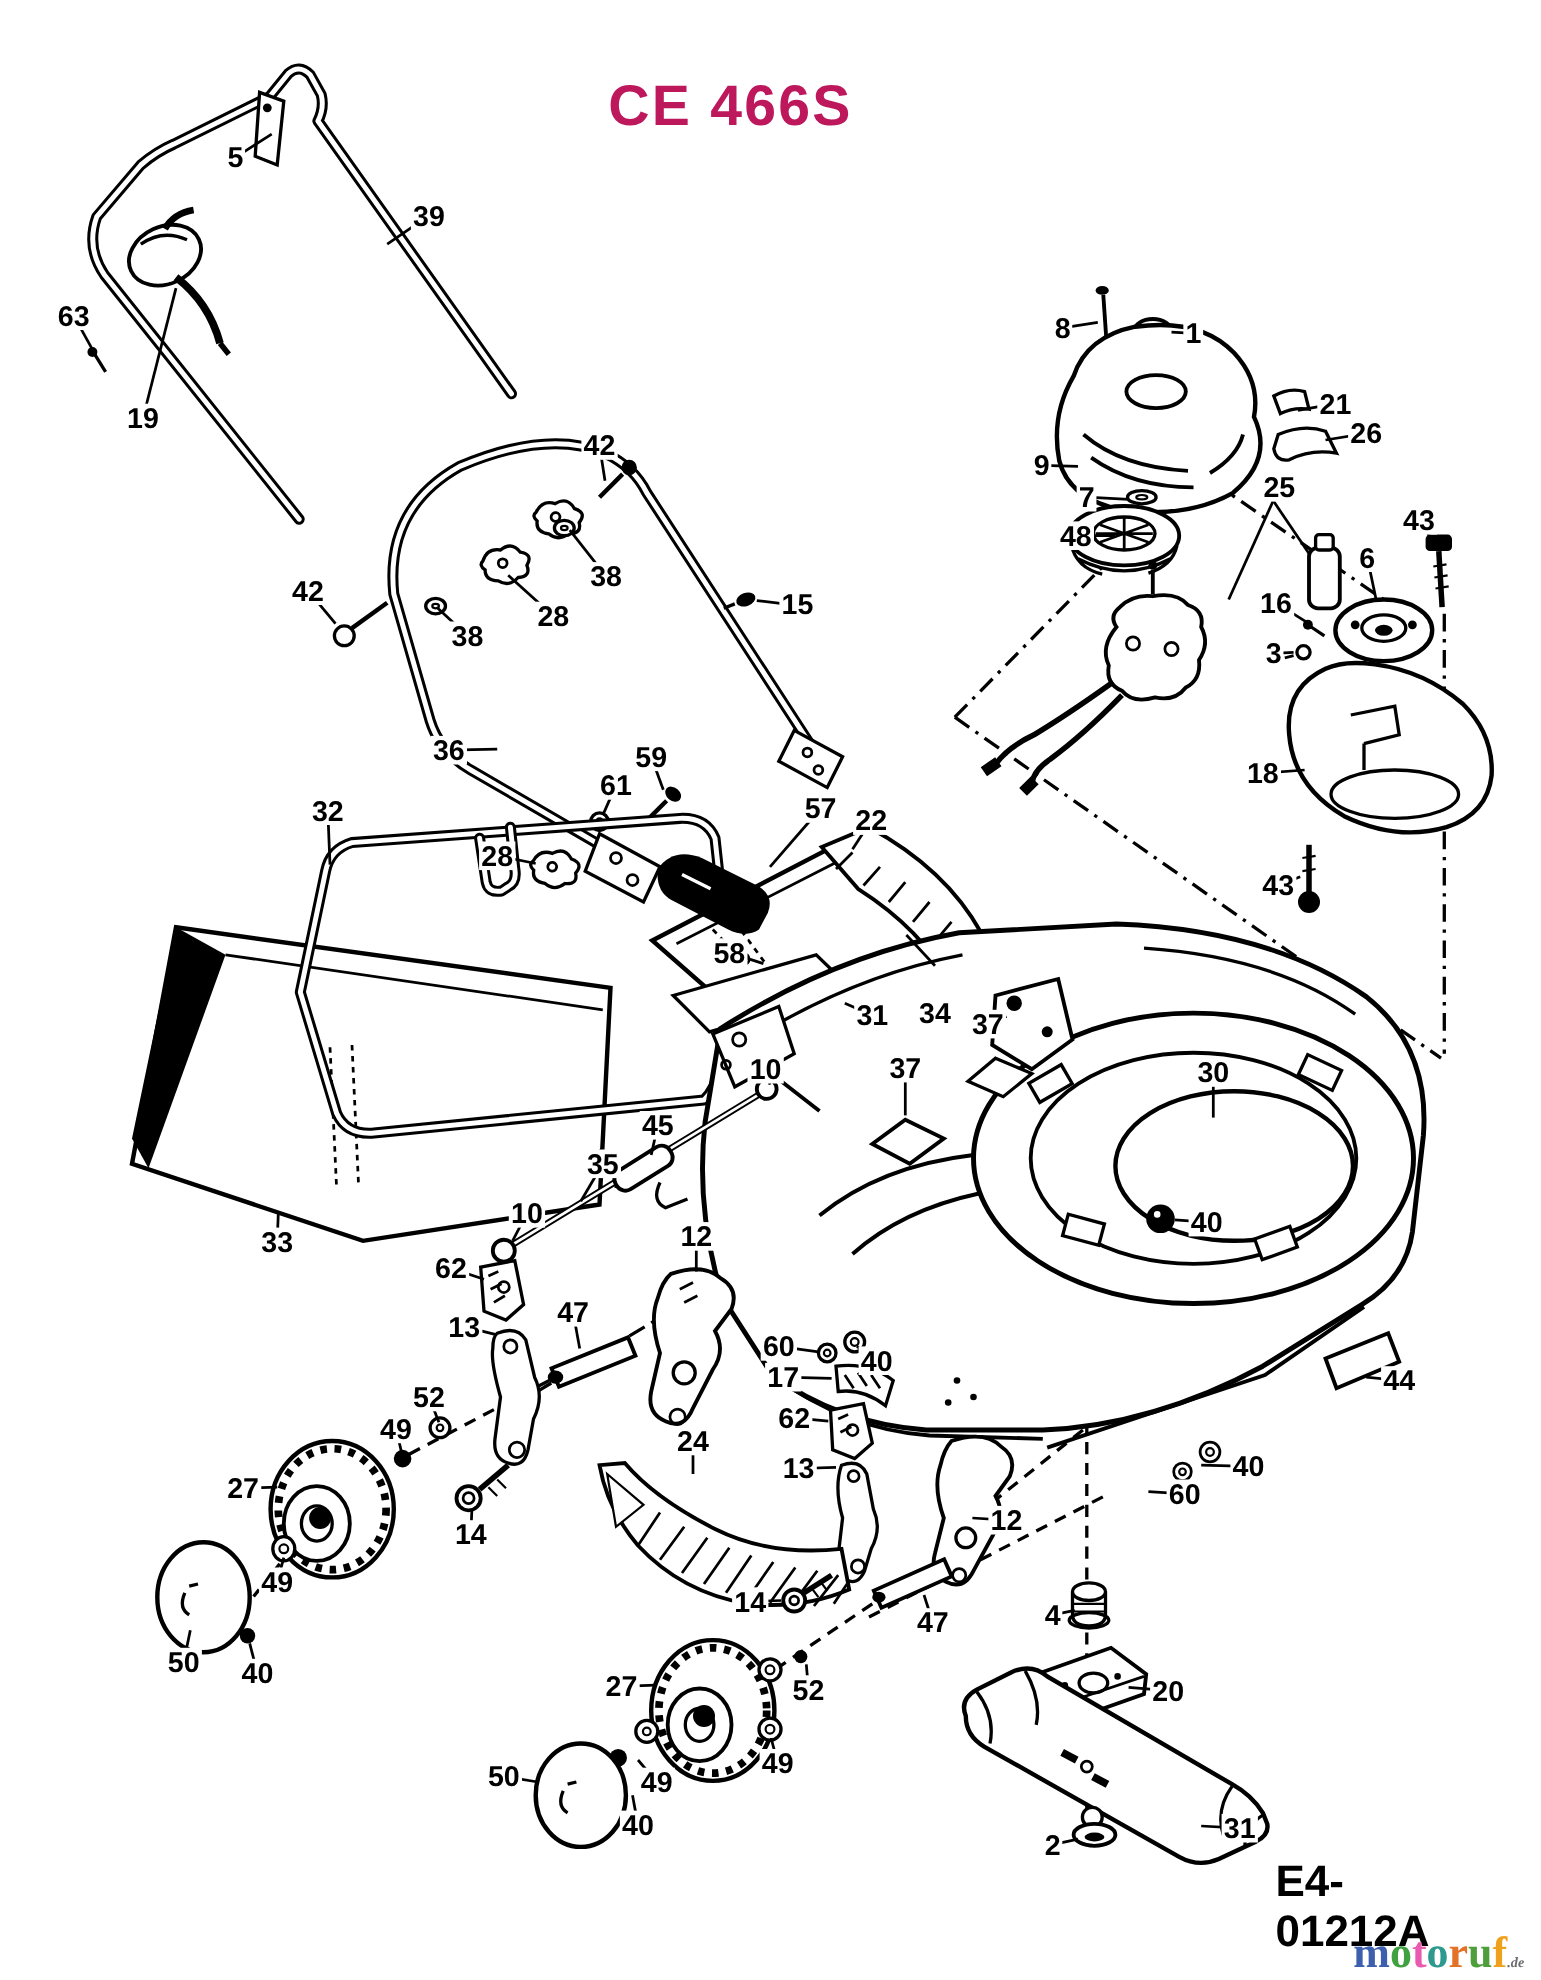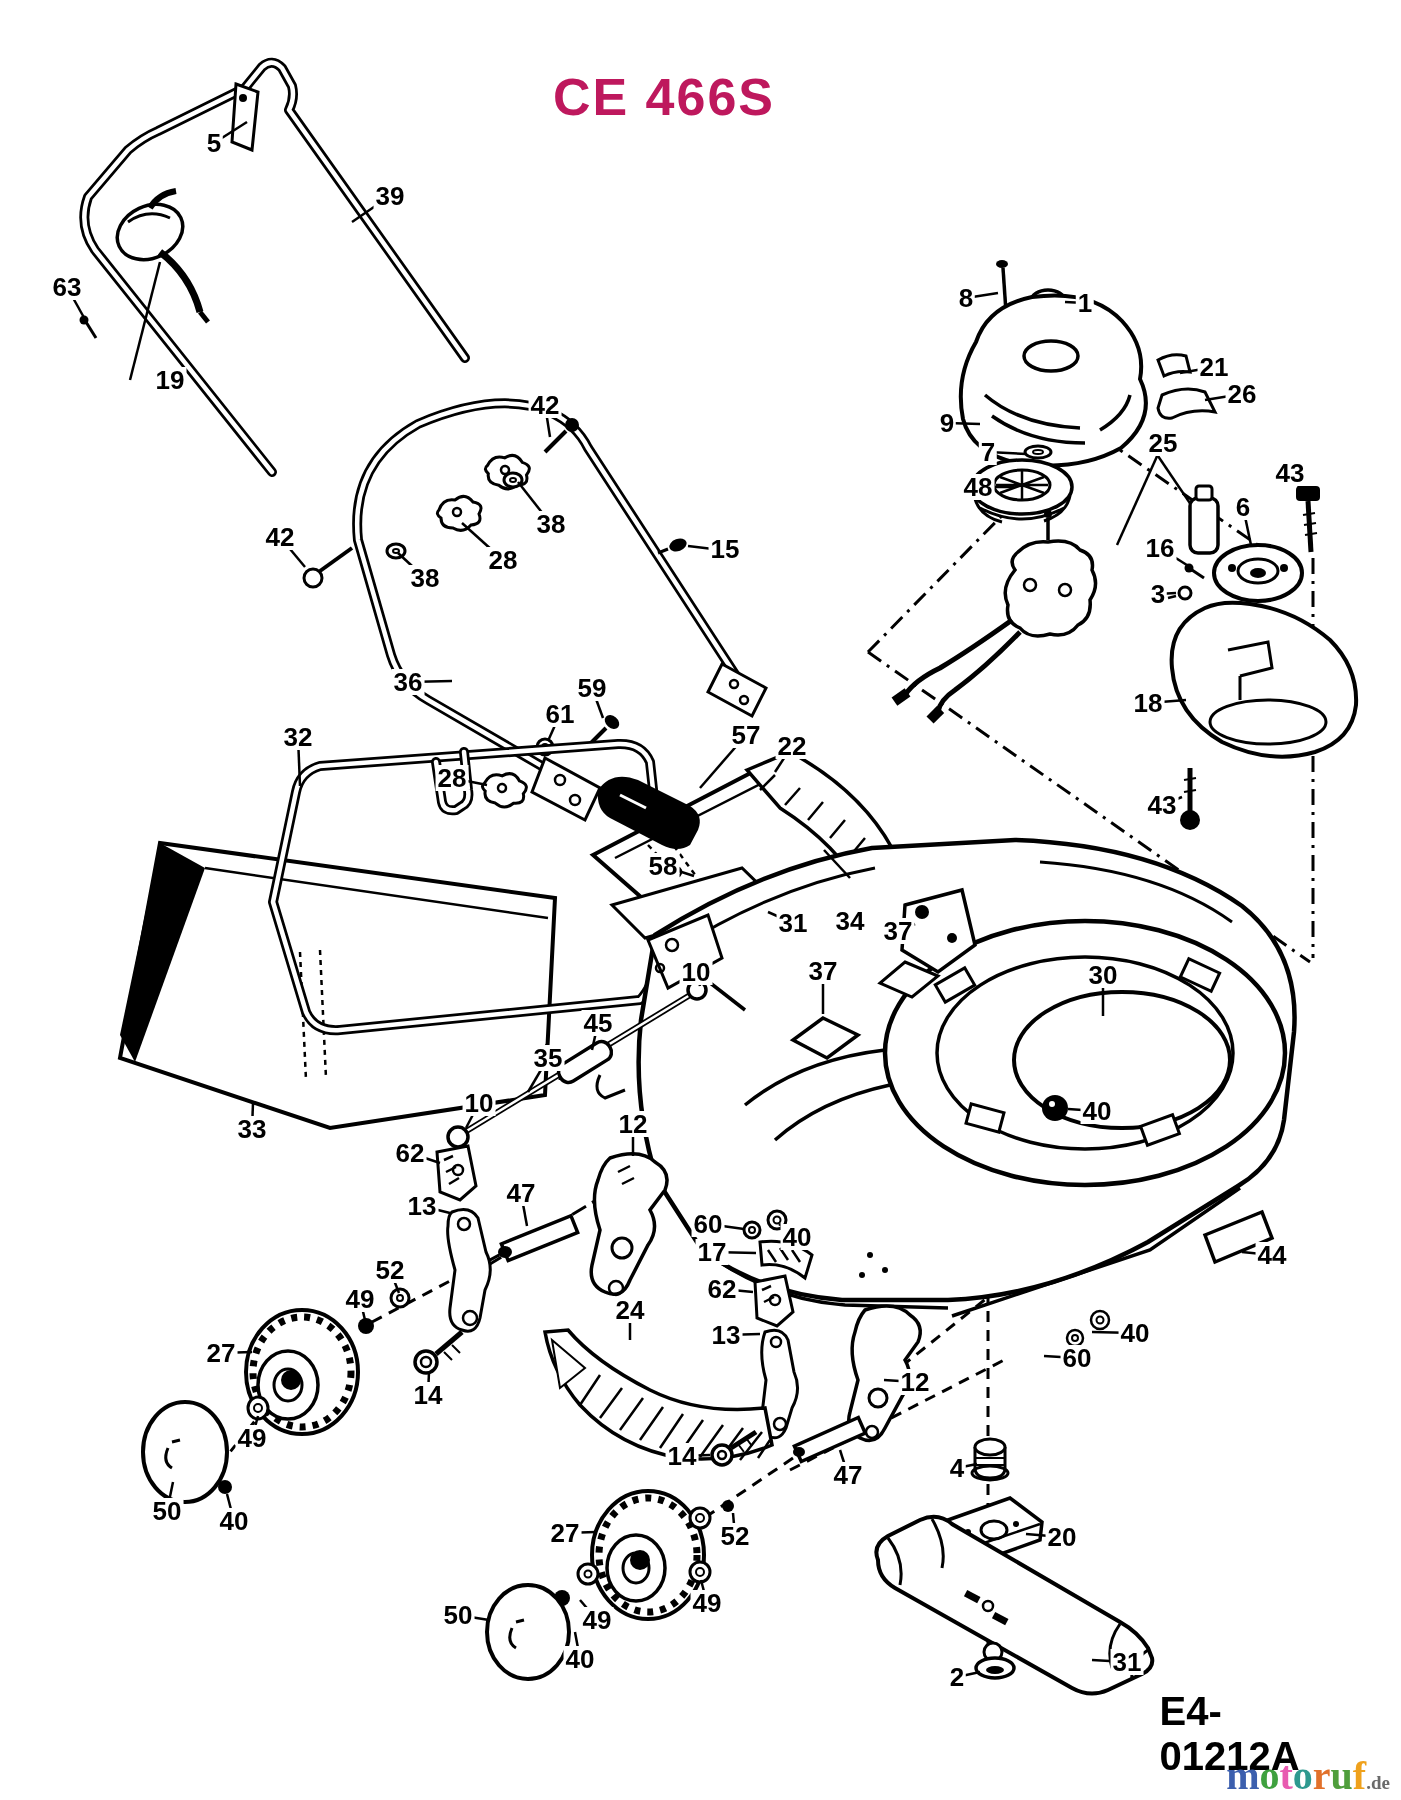--- a/index.html
+++ b/index.html
@@ -11,21 +11,21 @@
   .labels{position:absolute;left:0;top:0;width:100%;height:100%;z-index:3;pointer-events:none;}
   .part-label{position:absolute;transform:translate(-50%,-50%);
       font:bold 26px "Liberation Sans",sans-serif;color:#000;background:#fff;
       padding:0 2px;line-height:1;white-space:nowrap;}
   .title{position:absolute;left:664px;top:97px;transform:translate(-50%,-50%);
       font:bold 52px "Liberation Sans",sans-serif;color:#be185d;z-index:4;letter-spacing:2px;}
   .code{position:absolute;left:1240px;top:1734px;transform:translate(-50%,-50%);
       font:bold 40px "Liberation Sans",sans-serif;color:#000;z-index:4;}
   .watermark{position:absolute;left:1308px;top:1775px;transform:translate(-50%,-50%);
       font:bold 40px "Liberation Serif",serif;z-index:4;white-space:nowrap;}
-  .watermark .tld{font-size:19px;color:#6b6b6b;font-weight:bold;}
+  .watermark .tld{font-size:13px;color:#6b6b6b;font-weight:bold;font-style:italic;}
   
   .to{fill:none;stroke:#000;stroke-width:10;stroke-linejoin:round;stroke-linecap:round;}
   .ti{fill:none;stroke:#fff;stroke-width:4.5;stroke-linejoin:round;stroke-linecap:round;}
   .ln{fill:none;stroke:#000;}
   .wh{fill:#fff;stroke:#000;}
   .bk{fill:#000;stroke:none;}
 </style>
 </head>
 <body>
 
@@ -414,21 +414,21 @@
       <line x1="957" y1="1468" x2="977" y2="1464" stroke="#000000" stroke-width="2.5"></line>
       <line x1="1062" y1="1537" x2="1026" y2="1534" stroke="#000000" stroke-width="2.5"></line>
       <line x1="1127" y1="1662" x2="1092" y2="1660" stroke="#000000" stroke-width="2.5"></line>
       <line x1="957" y1="1677" x2="980" y2="1672" stroke="#000000" stroke-width="2.5"></line>
     </svg>
 
   <div class="labels" id="labels">
       <div class="part-label" style="left: 214px; top: 143px;">5</div>
       <div class="part-label" style="left: 390px; top: 196px;">39</div>
       <div class="part-label" style="left: 67px; top: 287px;">63</div>
-      <div class="part-label" style="left: 130px; top: 380px; margin-left: 40px;">19</div>
+      <div class="part-label" style="left: 130px; top: 380px;">19</div>
       <div class="part-label" style="left: 966px; top: 298px;">8</div>
       <div class="part-label" style="left: 1085px; top: 303px;">1</div>
       <div class="part-label" style="left: 1214px; top: 367px;">21</div>
       <div class="part-label" style="left: 1242px; top: 394px;">26</div>
       <div class="part-label" style="left: 947px; top: 423px;">9</div>
       <div class="part-label" style="left: 988px; top: 452px;">7</div>
       <div class="part-label" style="left: 978px; top: 487px;">48</div>
       <div class="part-label" style="left: 1163px; top: 443px;">25</div>
       <div class="part-label" style="left: 1290px; top: 473px;">43</div>
       <div class="part-label" style="left: 1243px; top: 507px;">6</div>

